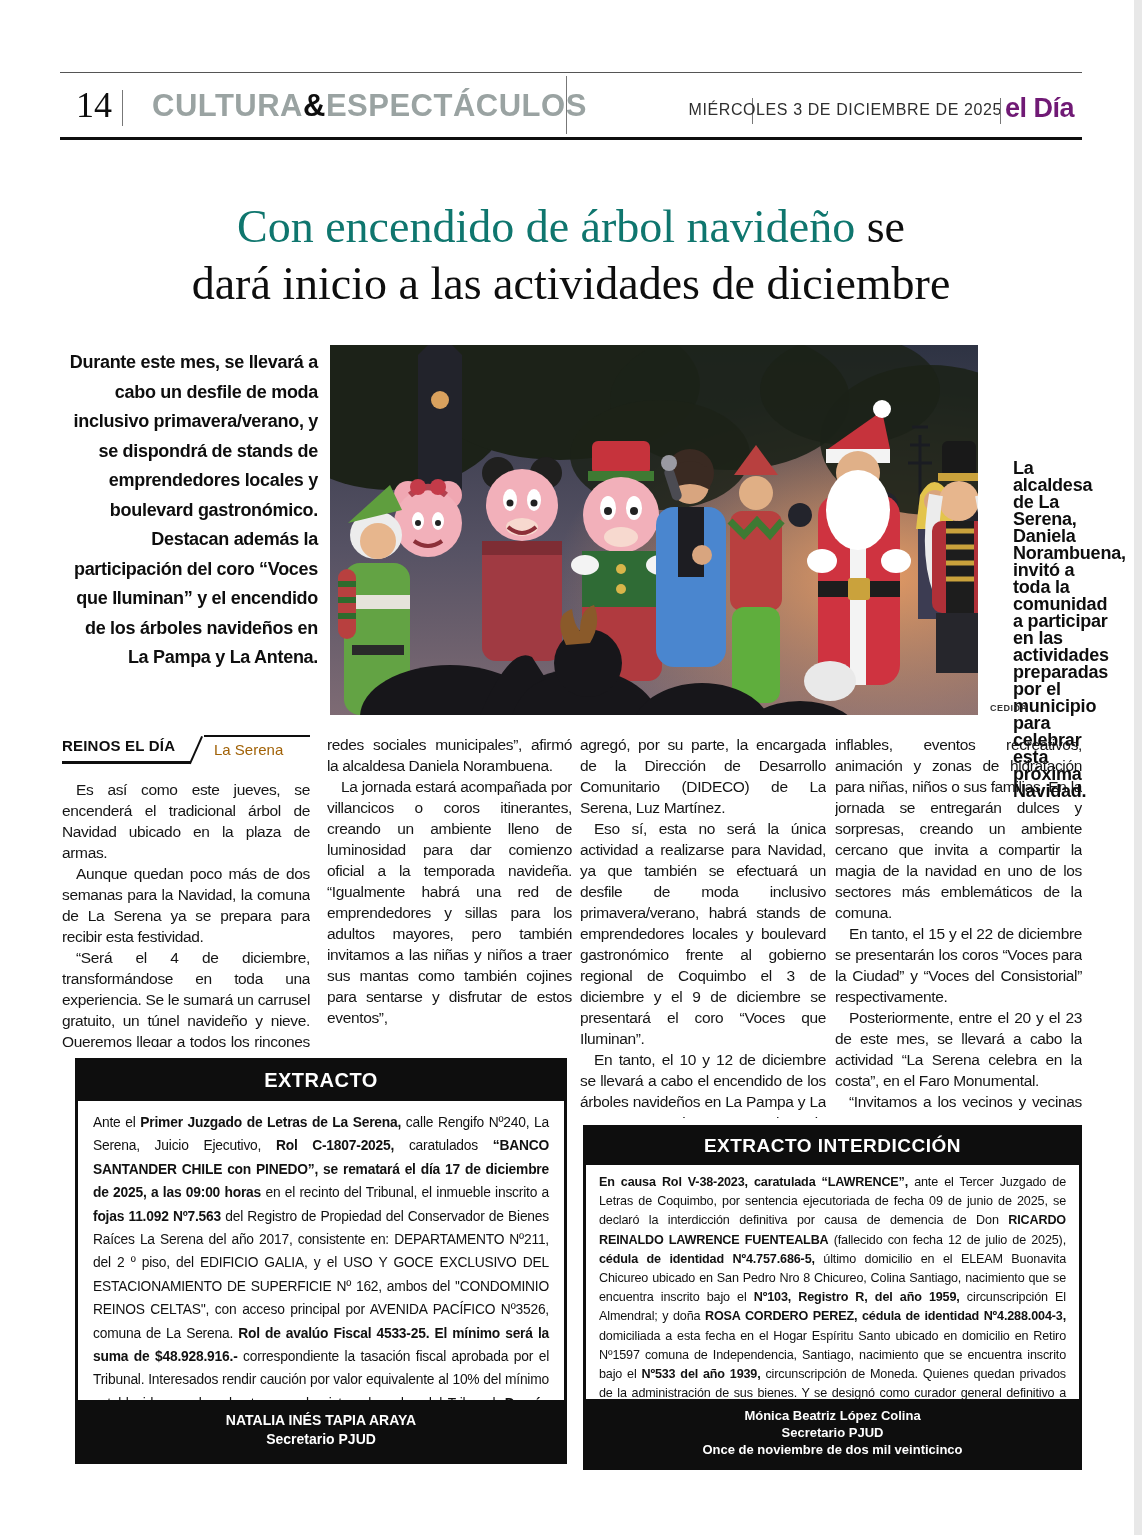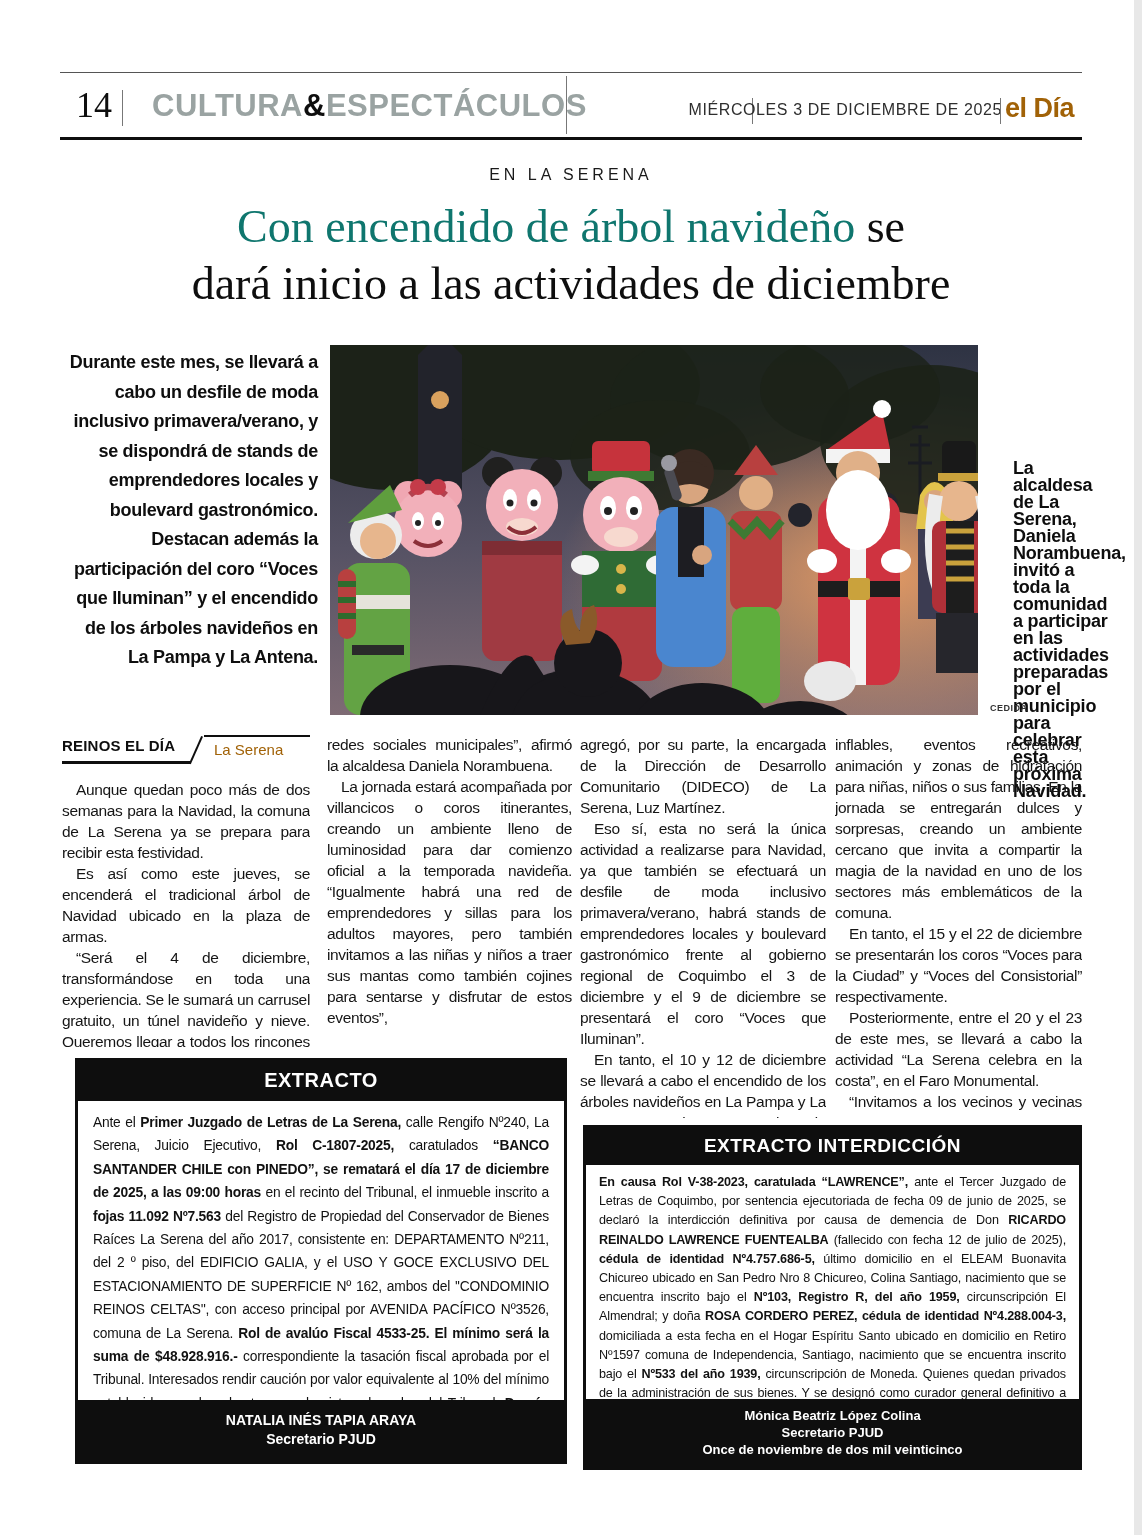--- a/index.html
+++ b/index.html
@@ -8,21 +8,21 @@
     font-family:"Liberation Sans",sans-serif;color:#111;overflow:hidden;
   }
   
   .rule-thin{position:absolute;left:60px;width:1022px;height:1px;background:#555;}
   .rule-black{position:absolute;left:60px;width:1022px;height:3px;background:#0e0e0e;}
   #page-number{position:absolute;left:76px;top:84px;font-family:"Liberation Serif",serif;font-size:36px;font-weight:400;color:#0e0e0e;}
   .hdr-vbar{position:absolute;width:1px;background:#777;}
   #section-title{position:absolute;left:152px;top:88px;font-size:31px;font-weight:800;letter-spacing:.5px;color:#9aa3a2;white-space:nowrap;}
   #section-title .amp{color:#0e0e0e;}
   #edition-date{position:absolute;right:132px;top:101px;font-size:16px;font-weight:400;color:#2e2e2e;letter-spacing:.6px;white-space:nowrap;}
-  #brand{position:absolute;right:60px;top:93px;font-size:27px;font-weight:800;letter-spacing:-0.5px;color:#a16207;}
+  #brand{position:absolute;right:60px;top:93px;font-size:27px;font-weight:800;letter-spacing:-0.5px;color:#701a75;}
   
   #kicker{position:absolute;left:0;top:166px;width:1142px;text-align:center;font-size:16px;letter-spacing:4px;color:#1a1a1a;}
   #headline{position:absolute;left:60px;top:198px;width:1022px;text-align:center;
     font-family:"Liberation Serif",serif;font-size:46px;line-height:57px;font-weight:400;color:#0e0e0e;}
   #headline .orange{color:#0f766e;}
   
   #lead{position:absolute;left:62px;top:348px;width:256px;text-align:right;
     font-size:18px;line-height:29.5px;font-weight:700;letter-spacing:-0.3px;color:#0e0e0e;}
   
   #photo{position:absolute;left:330px;top:345px;width:648px;height:370px;overflow:hidden;background:#3a3f4e;}
@@ -69,21 +69,20 @@
   <div id="page-number">14</div>
   <div class="hdr-vbar" style="left:122px;top:90px;height:36px;"></div>
   <div id="section-title"><span>CULTURA</span><span class="amp">&amp;</span><span>ESPECTÁCULOS</span></div>
   <div class="hdr-vbar" style="left:566px;top:76px;height:58px;"></div>
   <div class="hdr-vbar" style="left:752px;top:98px;height:26px;"></div>
   <div id="edition-date">MIÉRCOLES 3 DE DICIEMBRE DE 2025</div>
   <div class="hdr-vbar" style="left:1000px;top:98px;height:26px;"></div>
   <div id="brand">el Día</div>
   <div class="rule-black" style="top:137px;"></div>
 
-  <div id="kicker">EN LA SERENA</div>
   <h1 id="headline" style="margin:0;"><span class="orange">Con encendido de árbol navideño</span><span> se</span><br><span>dará inicio a las actividades de diciembre</span></h1>
 
   <div id="lead">Durante este mes, se llevará a cabo un desfile de moda inclusivo primavera/verano, y se dispondrá de stands de emprendedores locales y boulevard gastronómico. Destacan además la participación del coro “Voces que Iluminan” y el encendido de los árboles navideños en La Pampa y La Antena.</div>
 
   <div id="photo">
     <svg width="648" height="370" viewBox="0 0 648 370">
       <defs>
         <linearGradient id="sky" x1="0" y1="0" x2="0" y2="1">
           <stop offset="0" stop-color="#2e3343"></stop>
             <stop offset="0.55" stop-color="#565264"></stop>
@@ -254,22 +253,22 @@
 
   <div id="byline">
     <span class="author">REINOS EL DÍA</span>
     <span class="author-rule"></span>
     <span class="slash"></span>
     <span class="loc-rule"></span>
     <span class="location">La Serena</span>
   </div>
 
   <div id="col1" class="col">
+    <p>Es así como este jueves, se encenderá el tradicional árbol de Navidad ubicado en la plaza de armas.</p>
     <p>Aunque quedan poco más de dos semanas para la Navidad, la comuna de La Serena ya se prepara para recibir esta festividad.</p>
-    <p>Es así como este jueves, se encenderá el tradicional árbol de Navidad ubicado en la plaza de armas.</p>
     <p>“Será el 4 de diciembre, transformándose en toda una experiencia. Se le sumará un carrusel gratuito, un túnel navideño y nieve. Queremos llegar a todos los rincones de la ciudad. El resto de panoramas se pueden conocer a través de la página web www.panoramas.laserena.cl., o por las</p>
   </div>
   <div id="col2" class="col">
     <p class="cont">redes sociales municipales”, afirmó la alcaldesa Daniela Norambuena.</p>
     <p>La jornada estará acompañada por villancicos o coros itinerantes, creando un ambiente lleno de luminosidad para dar comienzo oficial a la temporada navideña. “Igualmente habrá una red de emprendedores y sillas para los adultos mayores, pero también invitamos a las niñas y niños a traer sus mantas como también cojines para sentarse y disfrutar de estos eventos”,</p>
   </div>
   <div id="col3" class="col">
     <p class="cont">agregó, por su parte, la encargada de la Dirección de Desarrollo Comunitario (DIDECO) de La Serena, Luz Martínez.</p>
     <p>Eso sí, esta no será la única actividad a realizarse para Navidad, ya que también se efectuará un desfile de moda inclusivo primavera/verano, habrá stands de emprendedores locales y boulevard gastronómico frente al gobierno regional de Coquimbo el 3 de diciembre y el 9 de diciembre se presentará el coro “Voces que Iluminan”.</p>
     <p>En tanto, el 10 y 12 de diciembre se llevará a cabo el encendido de los árboles navideños en La Pampa y La Antena respectivamente, y el 13 de diciembre se realizará la actividad “San Pedro en comunidad” en la Caleta San Pedro y la fiesta familiar “Navidad en Las Compañías”, la cual. convertirá el parque Espejo del Sol en un espacio de celebración comunitaria con juegos</p>

